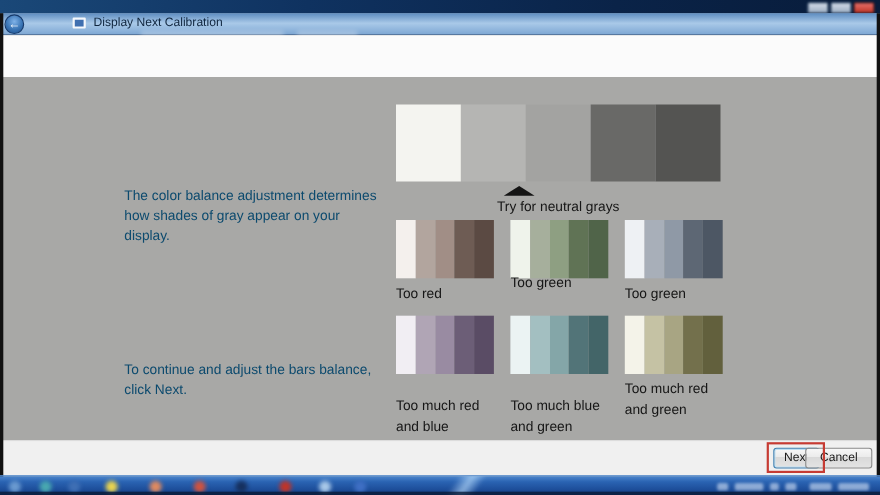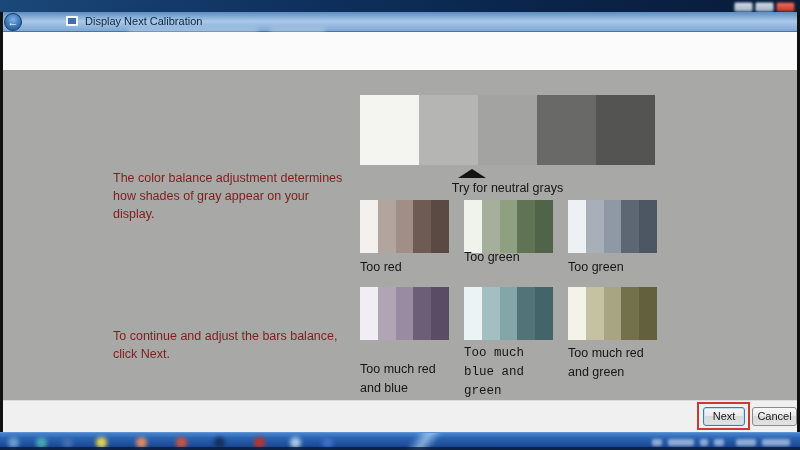--- a/index.html
+++ b/index.html
@@ -32,21 +32,21 @@
     background:rgba(255,255,255,.25); filter:blur(2px); }
   .bc1{ left:128px; width:130px; } .bc2{ left:270px; width:55px; }
 
   
   .header{ position:absolute; left:0; top:32px; width:800px; height:38px; background:#fbfbfb; }
   .heading{ position:absolute; left:25px; top:43px; font-size:13px; color:#31486b; }
 
   
   .body-area{ position:absolute; left:0; top:70px; width:800px; height:330px; background:#a8a8a6; }
   .para{ position:absolute; left:113px; width:240px; font-size:12.5px;
-    line-height:1.42; color:#7f1d1d; }
+    line-height:1.42; color:#0c4a6e; }
   .p1{ top:100px; } .p2{ top:183px; } .p3{ top:258px; }
 
   .gray-bars{ position:absolute; left:360px; top:95px; width:295px; height:70px; display:flex; }
   .gray-bars > div{ flex:1; }
   .tri{ position:absolute; left:458px; top:169px; width:0; height:0;
     border-left:14px solid transparent; border-right:14px solid transparent;
     border-bottom:9px solid #141414; }
   .neutral-caption{ position:absolute; left:360px; top:181px; width:295px;
     text-align:center; font-size:12.5px; color:#161616; }
 
@@ -56,21 +56,21 @@
     line-height:1.5; color:#161616; }
 
   
   .footer{ position:absolute; left:0; top:400px; width:800px; height:32px;
     background:#f0f0f0; border-top:1px solid #dcdcdc; }
   .btn{ position:absolute; top:407px; height:19px; font-size:11px; color:#1a1a1a;
     text-align:center; line-height:17px; border:1px solid #8a8a8a; border-radius:3px;
     background:linear-gradient(#f7f7f7 0%,#ebebeb 45%,#d9d9d9 46%,#e3e3e3 100%); }
   .btn-next{ left:703px; width:42px; border-color:#3c7fb1;
     box-shadow:inset 0 0 0 1px #bfe0f3; }
-  .btn-cancel{ left:752px; width:45px; }
+  .btn-cancel{ left:732px; width:61px; }
   .annotation{ position:absolute; left:697px; top:402px; width:53px; height:28px;
     border:2px solid #c63b33; }
 
   
   .edge{ position:absolute; top:12px; width:3px; height:438px; background:#111; }
   .edge.left{ left:0; } .edge.right{ right:0; }
 
   
   .taskbar{ position:absolute; left:0; top:432px; width:800px; height:18px;
     background:linear-gradient(#4a84cc 0%,#2a63b2 30%,#1d4e9a 70%,#123a7c 100%);
@@ -156,21 +156,21 @@
       <div style="background: rgb(90, 76, 101);"></div>
     </div>
     <div class="swatch-label" style="left: 360px; top: 360px;">Too much red and blue</div>
     <div class="swatch" style="left: 464px; top: 287px;">
       <div style="background: rgb(235, 243, 243);"></div>
       <div style="background: rgb(163, 191, 193);"></div>
       <div style="background: rgb(132, 166, 168);"></div>
       <div style="background: rgb(82, 116, 120);"></div>
       <div style="background: rgb(67, 101, 104);"></div>
     </div>
-    <div class="swatch-label" style="left: 464px; top: 344px; font-family: Liberation Mono, monospace;">Too much blue and green</div>
+    <div class="swatch-label" style="left: 464px; top: 360px;">Too much blue and green</div>
     <div class="swatch" style="left: 568px; top: 287px;">
       <div style="background: rgb(244, 243, 233);"></div>
       <div style="background: rgb(197, 194, 164);"></div>
       <div style="background: rgb(168, 165, 131);"></div>
       <div style="background: rgb(115, 112, 76);"></div>
       <div style="background: rgb(98, 96, 61);"></div>
     </div>
     <div class="swatch-label" style="left: 568px; top: 344px;">Too much red and green</div>
   </div>
 

